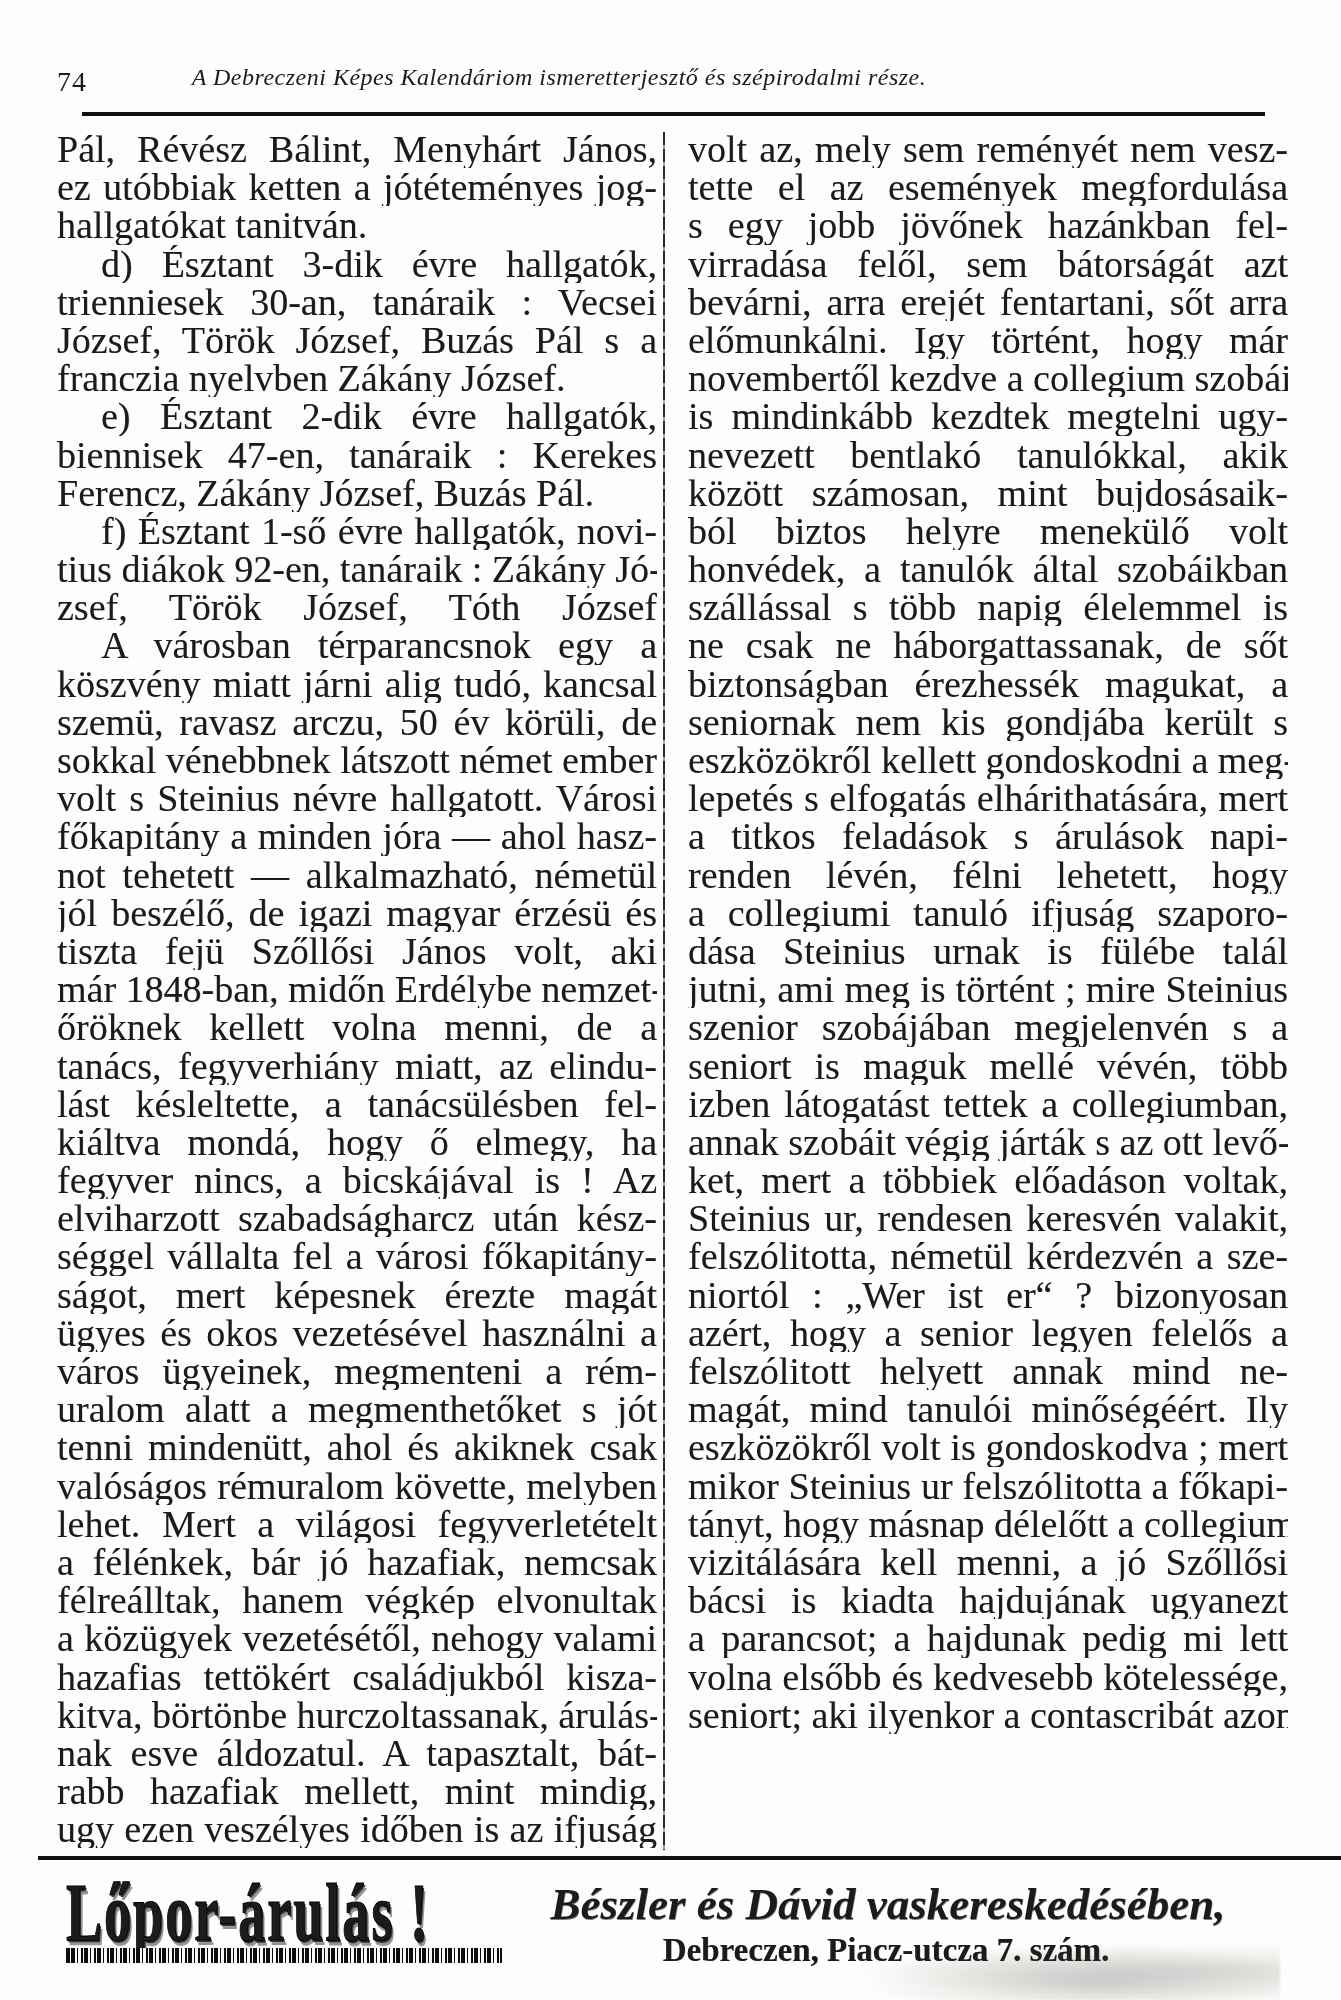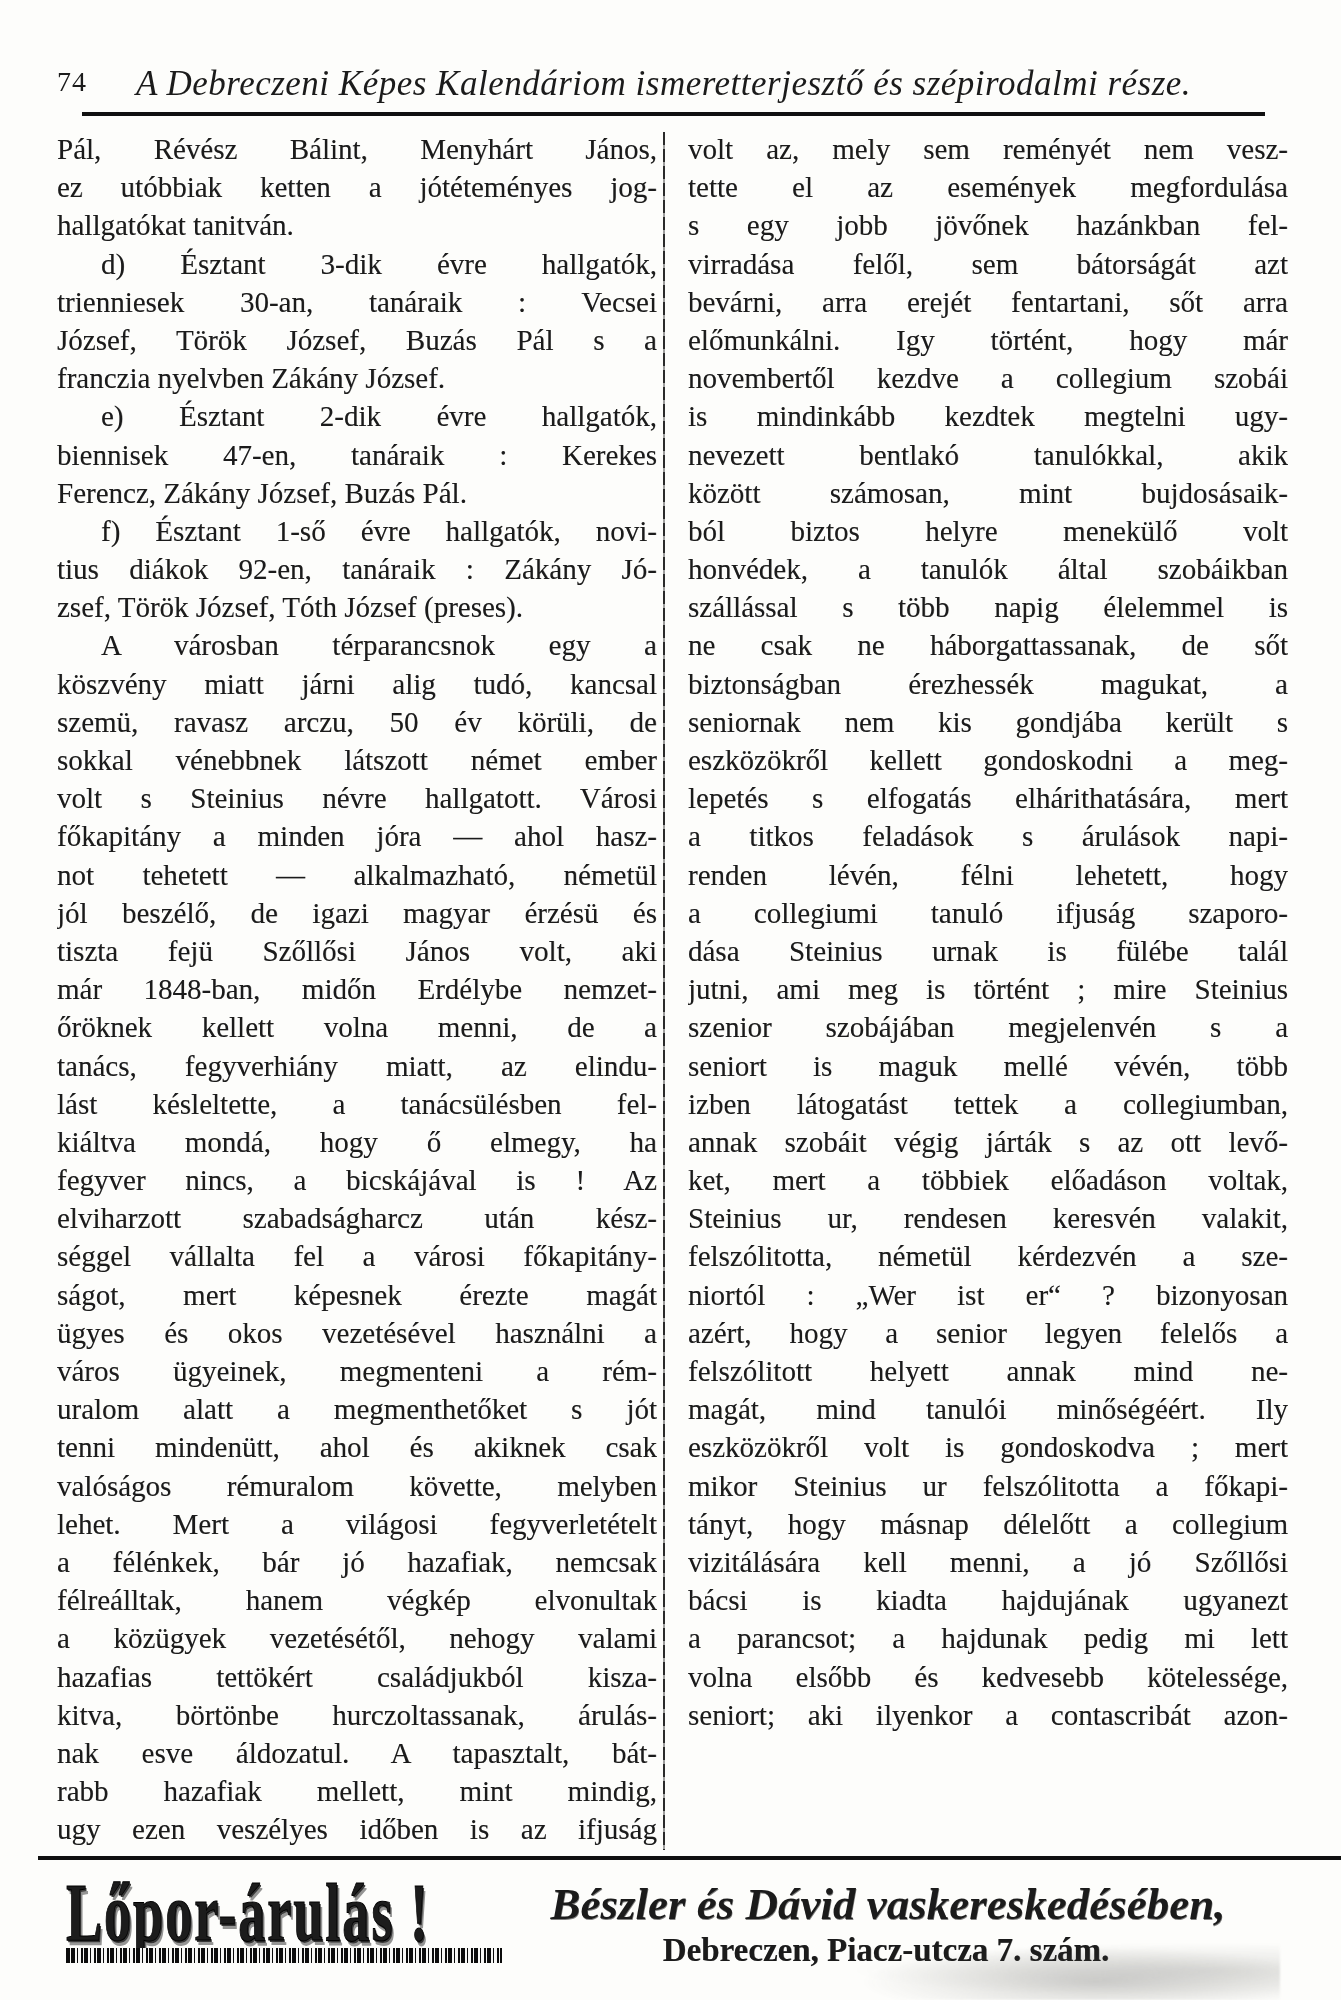--- a/index.html
+++ b/index.html
@@ -12,32 +12,32 @@
     font-family:"Liberation Serif","DejaVu Serif",serif;
     overflow:hidden;
     padding-left:10px;
   }
   
   .pagenum{
     position:absolute;left:57px;top:66px;
     font-size:28px;letter-spacing:1px;
   }
   .running-title{
-    position:absolute;left:136px;top:64px;width:830px;
-    font-style:italic;font-size:35px;letter-spacing:.5px;
+    position:absolute;left:144px;top:64px;width:830px;
+    font-style:italic;font-size:24px;letter-spacing:.5px;
     text-align:center;white-space:nowrap;
   }
   .header-rule{
     position:absolute;left:82px;top:112px;width:1183px;height:4px;
     background:#101010;
   }
   
   .col{
     position:absolute;top:130px;width:600px;
-    font-size:29px;line-height:38.2px;
+    font-size:38px;line-height:38.2px;
     text-shadow:.3px .3px 0 rgba(0,0,0,.35);
   }
   .col-left{left:57px;}
   .col-right{left:688px;}
   .col .line{
     height:38.2px;overflow:hidden;white-space:nowrap;
     text-align:justify;text-align-last:justify;
   }
   .col .line.e{text-align-last:left;white-space:normal;}
   .col .line.i{padding-left:44px;box-sizing:border-box;}

